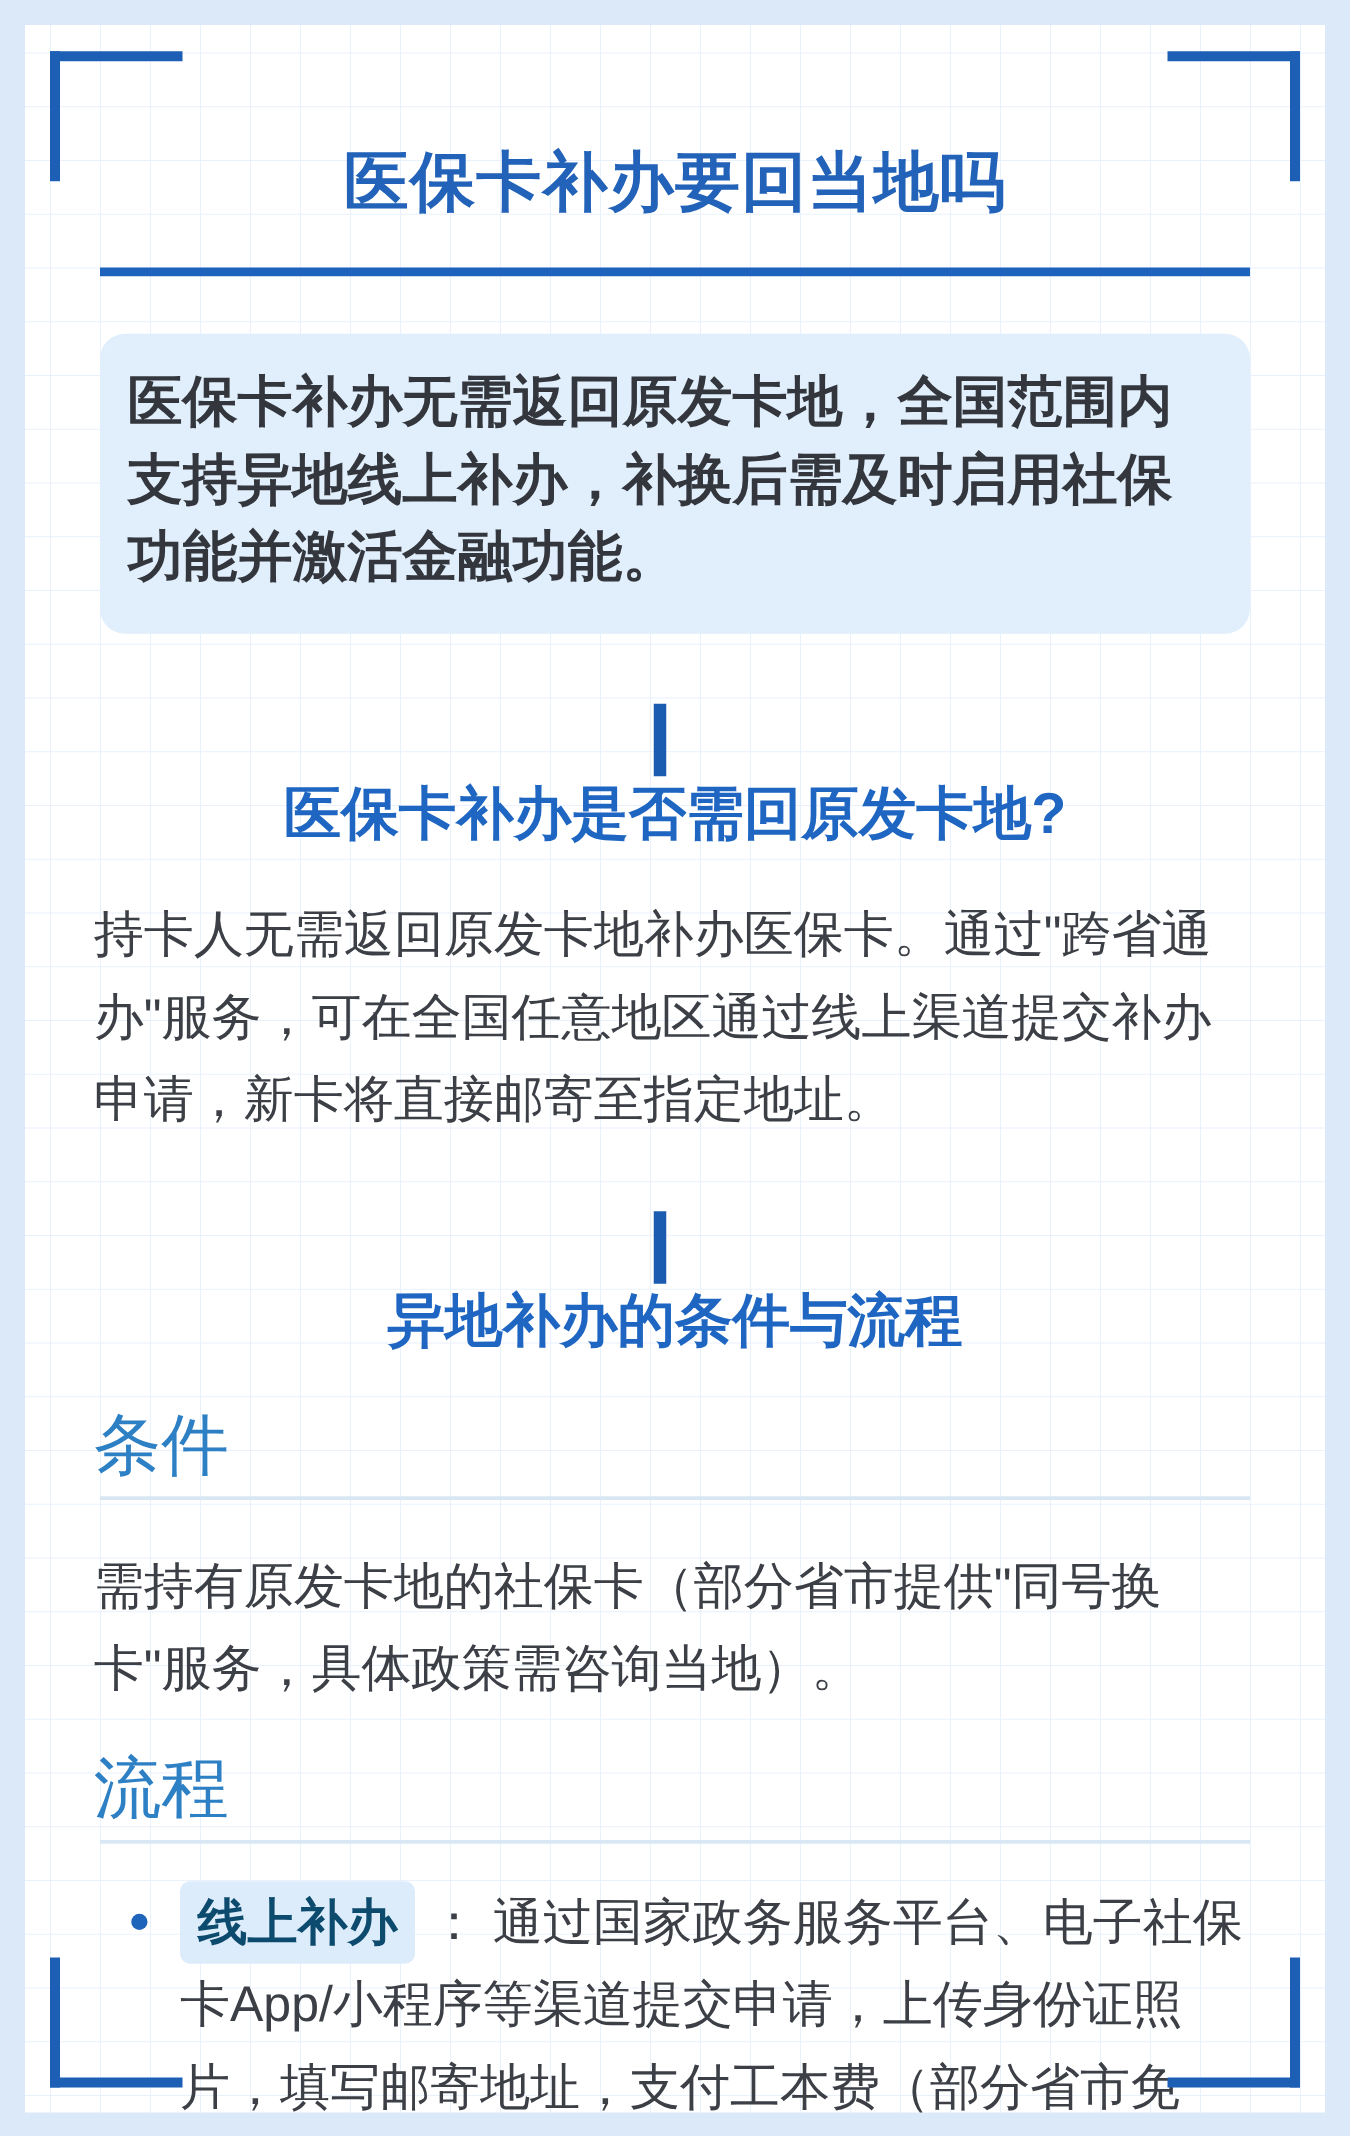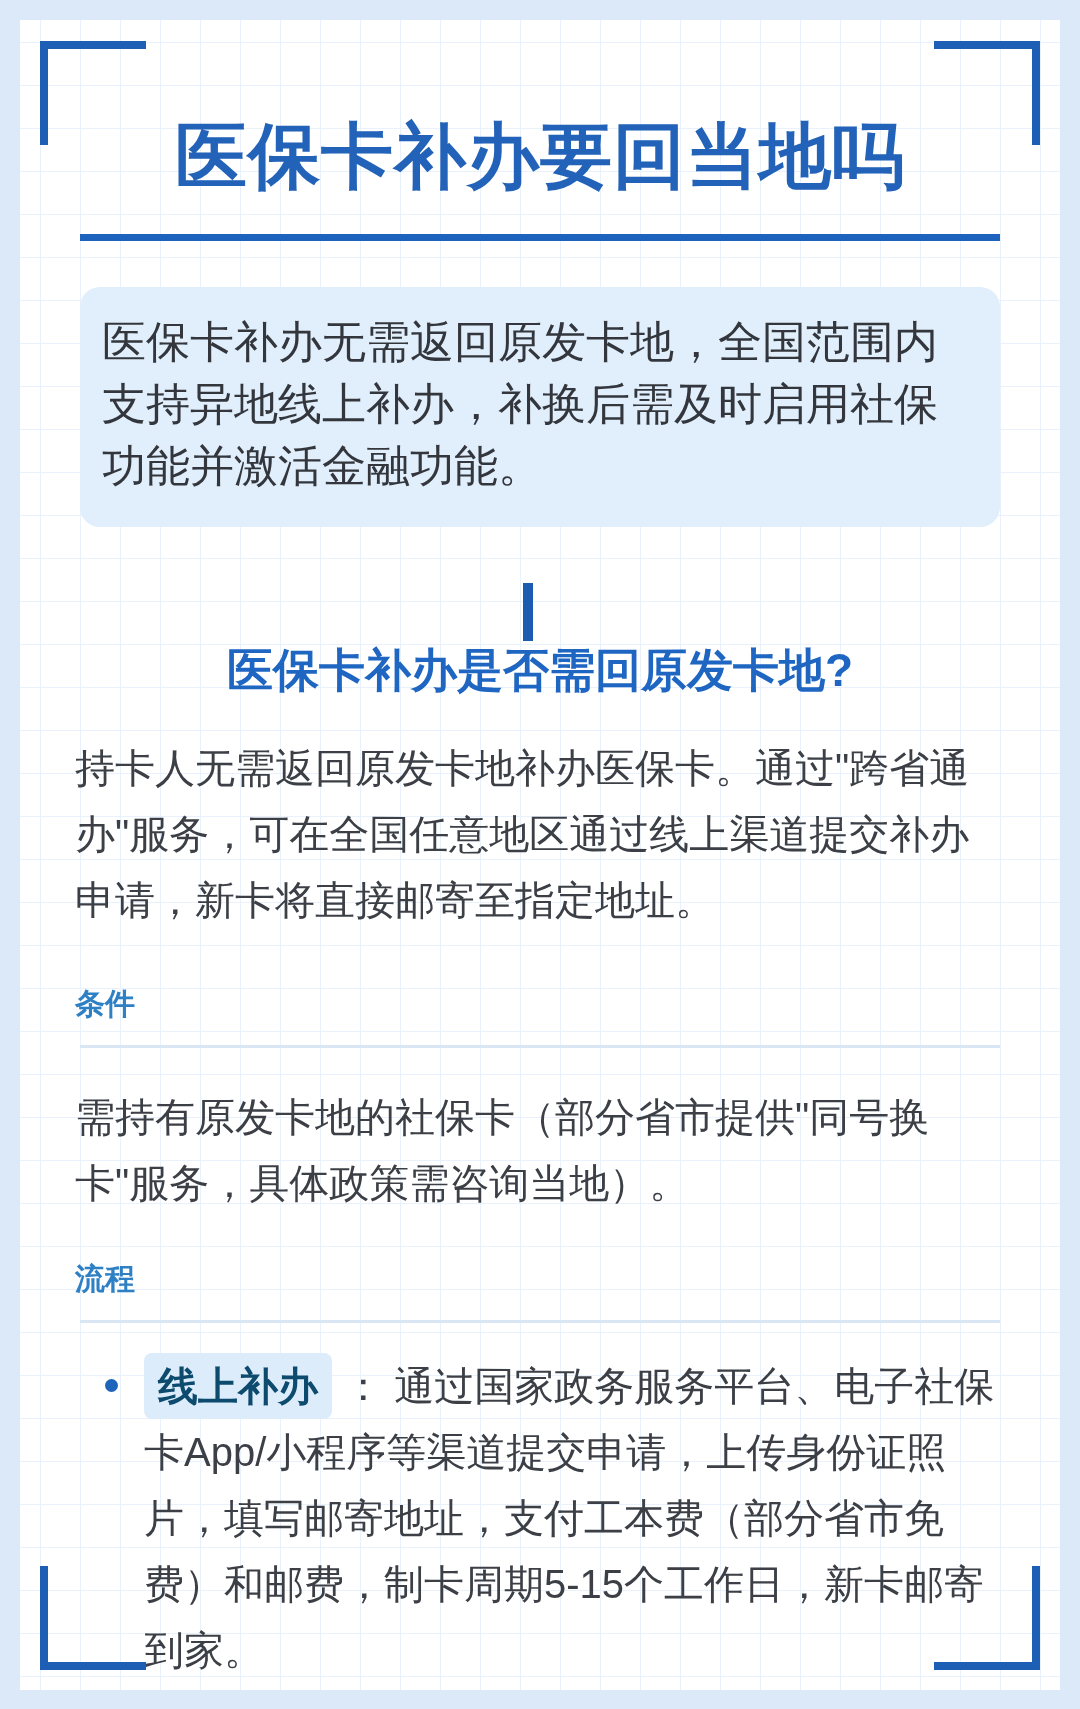--- a/index.html
+++ b/index.html
@@ -26,39 +26,39 @@
     border: 0 solid #1d5fb5;
   }
   .bracket.tl { left: 20px; top: 21px;  border-left-width: 8px; border-top-width: 8px; }
   .bracket.tr { right: 20px; top: 21px; border-right-width: 8px; border-top-width: 8px; }
   .bracket.bl { left: 20px; bottom: 20px;  border-left-width: 8px; border-bottom-width: 8px; }
   .bracket.br { right: 20px; bottom: 20px; border-right-width: 8px; border-bottom-width: 8px; }
 
   .title {
     margin: 100px 40px 0;
     text-align: center;
-    font-size: 72px;
+    font-size: 52px;
     line-height: 1.0;
     font-weight: 900;
     color: #2262b8;
     letter-spacing: 1px;
   }
   .title-rule {
     height: 7px;
     margin: 42px 60px 0;
     background: #1d63bd;
   }
   .summary {
     margin: 46px 60px 0;
     background: #e1eefb;
     border-radius: 20px;
     padding: 24px 22px 30px;
     font-size: 44px;
     line-height: 62px;
-    font-weight: 400;
+    font-weight: 700;
     color: #33373d;
   }
   .section-head {
     display: flex;
     align-items: center;
     margin: 56px 55px 0;
     flex-direction: column;
   }
   .accent-bar {
     flex: none;
@@ -74,23 +74,23 @@
   }
   .para {
     margin: 36px 55px 0;
     font-size: 40px;
     line-height: 66px;
     color: #3c4046;
   }
   .para.first { margin-top: 36px; }
   .subhead {
     margin: 48px 55px 0;
-    font-size: 30px;
+    font-size: 54px;
     line-height: 46px;
-    font-weight: 700;
+    font-weight: 400;
     color: #2e80c5;
   }
   .subhead.process { margin-top: 40px; }
   .thin-rule {
     height: 3px;
     margin: 18px 60px 0;
     background: #d9e7f4;
   }
   .bullet-row {
     display: flex;
@@ -135,20 +135,24 @@
 
   <div class="summary">医保卡补办无需返回原发卡地，全国范围内支持异地线上补办，补换后需及时启用社保功能并激活金融功能。</div>
 
   <div class="section-head">
     <div class="accent-bar"></div>
     <div class="section-title">医保卡补办是否需回原发卡地?</div>
   </div>
 
   <div class="para first">持卡人无需返回原发卡地补办医保卡。通过"跨省通办"服务，可在全国任意地区通过线上渠道提交补办申请，新卡将直接邮寄至指定地址。</div>
 
+  <div class="section-head">
+    <div class="accent-bar"></div>
+    <div class="section-title">异地补办的条件与流程</div>
+  </div>
 
   <div class="subhead">条件</div>
   <div class="thin-rule"></div>
   <div class="para">需持有原发卡地的社保卡（部分省市提供"同号换卡"服务，具体政策需咨询当地）。</div>
 
   <div class="subhead process">流程</div>
   <div class="thin-rule"></div>
 
   <div class="bullet-row">
     <div class="bullet-dot"></div>

